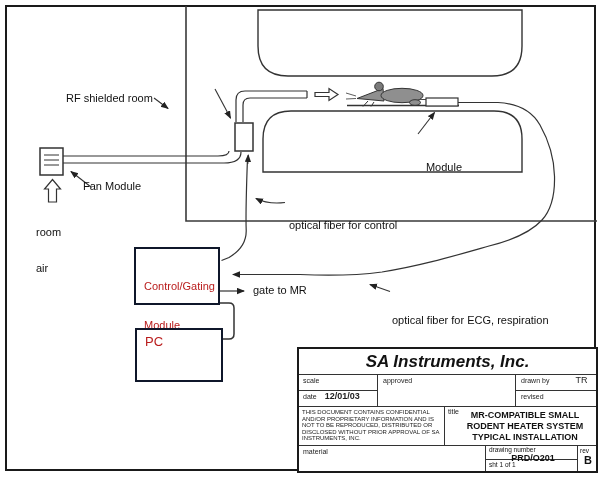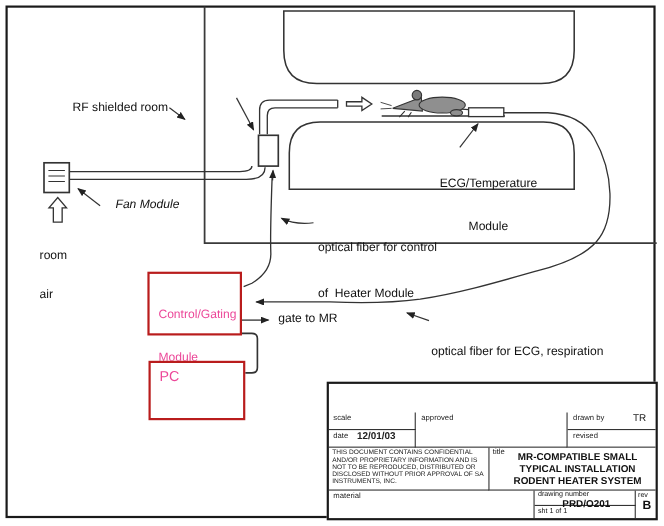--- a/index.html
+++ b/index.html
@@ -11,22 +11,22 @@
     position:absolute; left:5px; top:5px; width:591px; height:466px;
     border:2px solid #1a1a1a; box-sizing:border-box;
   }
   svg.linework { position:absolute; left:0; top:0; }
   .lbl {
     position:absolute; font-size:11px; color:#111; line-height:13px;
     white-space:pre;
   }
   .lbl.center { text-align:center; }
   .modbox {
-    position:absolute; border:2px solid #b91c1c; box-sizing:border-box;
-    background:#fff; color:#ec4899;
+    position:absolute; border:2px solid #0f172a; box-sizing:border-box;
+    background:#fff; color:#b91c1c;
   }
   .modbox .txt { position:absolute; left:8px; top:5px; font-size:11px; line-height:13px; white-space:pre; }
   
   .tblock {
     position:absolute; left:297px; top:347px; width:301px; height:126px;
     border:2px solid #1a1a1a; box-sizing:border-box; background:#fff; color:#111;
   }
   .cell { position:absolute; box-sizing:border-box; border-color:#333; border-style:solid; border-width:0; }
   .tiny { font-size:7px; line-height:8px; color:#222; }
   .company {
@@ -117,35 +117,33 @@
     <path d="M418,134 L434.5,112.5" stroke="#333" stroke-width="1.1" marker-end="url(#ah)"></path>
     <path d="M285,202.5 Q268,204.5 256,198.5" fill="none" stroke="#333" stroke-width="1.1" marker-end="url(#ah)"></path>
     <path d="M390,291.5 L370,284.5" stroke="#333" stroke-width="1.1" marker-end="url(#ah)"></path>
 
     <path d="M48.5,202 V189 H44.5 L52.5,179.5 L60.5,189 H56.5 V202 Z" fill="#fff" stroke="#333" stroke-width="1.2"></path>
   </svg>
 
   <div class="lbl" style="left:66px; top:92px;">RF shielded room</div>
 
 
-  <div class="lbl" style="left:105px; top:180px;font-style:italic;">Fan Module</div>
+  <div class="lbl" style="left:83px; top:180px;">Fan Module</div>
 
   <div class="lbl" style="left:36px; top:202px; line-height:12px;">
     <div>room</div>
     <div>air</div>
   </div>
 
   <div class="lbl center" style="left:396px; top:135px; width:96px; line-height:13px;">
-    <div>ECG/Temperature</div>
     <div>Module</div>
   </div>
 
   <div class="lbl" style="left:289px; top:190px; line-height:14px;">
     <div>optical fiber for control</div>
-    <div>of  Heater Module</div>
   </div>
 
   <div class="lbl" style="left:253px; top:284px;">gate to MR</div>
 
   <div class="lbl" style="left:392px; top:285px; line-height:14px;">
     <div>optical fiber for ECG, respiration</div>
     <div>and temperature measurements</div>
   </div>
 
   <div class="modbox" style="left:134px; top:247px; width:86px; height:58px;">
@@ -153,20 +151,21 @@
       <div>Control/Gating</div>
       <div>Module</div>
     </div>
   </div>
 
   <div class="modbox" style="left:135px; top:328px; width:88px; height:54px;">
     <div class="txt" style="font-size:13px;">PC</div>
   </div>
 
   <div class="tblock">
+    <div class="cell company">SA Instruments, Inc.</div>
 
     <div class="cell c-scale tiny">
       <span>scale</span>
     </div>
     <div class="cell c-date tiny">
       <span>date</span><span class="val9">12/01/03</span>
     </div>
     <div class="cell c-appr tiny">
       <span>approved</span>
     </div>
@@ -176,22 +175,22 @@
     <div class="cell c-revised tiny">
       <span>revised</span>
     </div>
 
     <div class="cell c-conf">THIS DOCUMENT CONTAINS CONFIDENTIAL AND/OR PROPRIETARY INFORMATION AND IS NOT TO BE REPRODUCED, DISTRIBUTED OR DISCLOSED WITHOUT PRIOR APPROVAL OF SA INSTRUMENTS, INC.</div>
 
     <div class="cell c-title">
       <div class="ttl-lbl tiny">title</div>
       <div class="ttl-lines">
         <div>MR-COMPATIBLE SMALL</div>
+        <div>RODENT HEATER SYSTEM</div>
         <div>TYPICAL INSTALLATION</div>
-        <div>RODENT HEATER SYSTEM</div>
       </div>
     </div>
 
     <div class="cell c-mat tiny">
       <span>material</span>
     </div>
     <div class="cell c-dwg">
       <div>drawing number</div>
       <div class="dwgnum">PRD/O201</div>
     </div>

